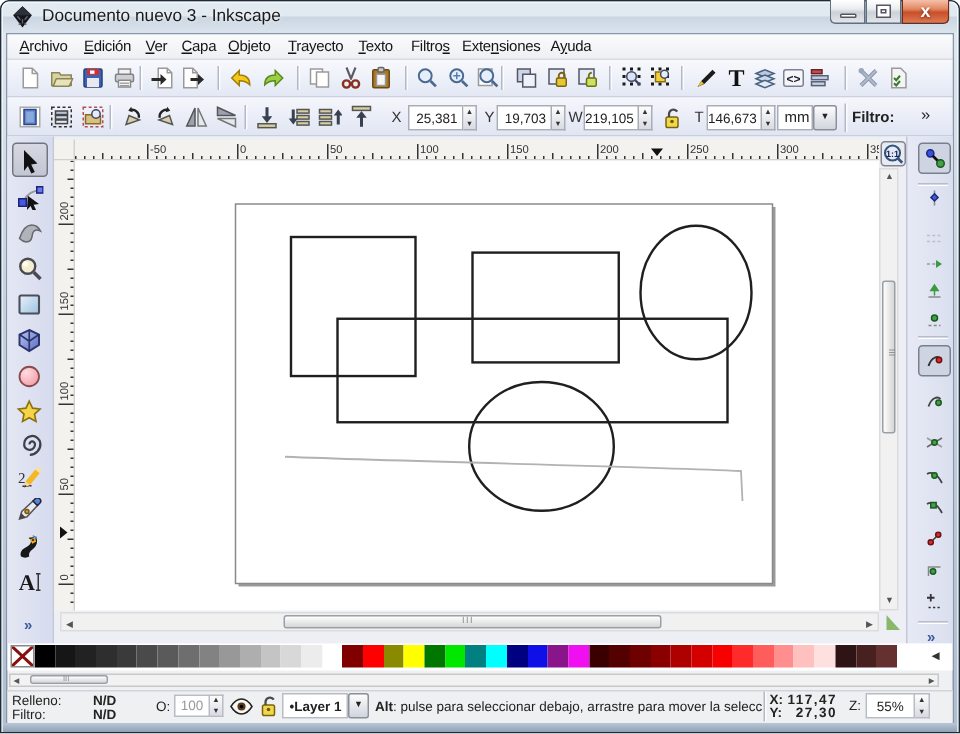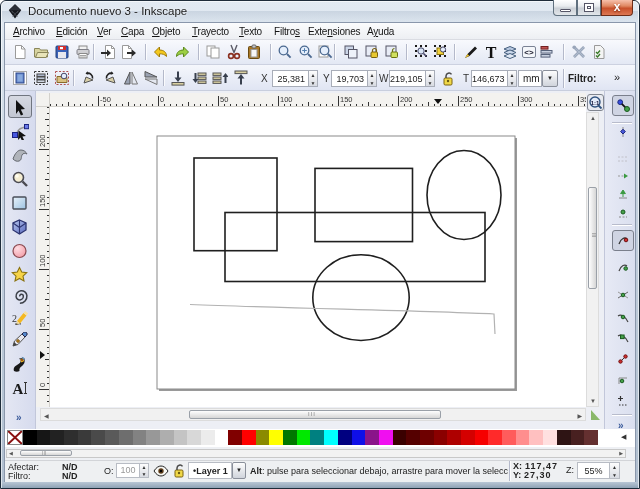--- a/index.html
+++ b/index.html
@@ -801,21 +801,21 @@
   </div>
 <div style="position:absolute;left:621px;top:433px;font-size:7px;color:#333">◀</div>
 <div style="position:absolute;left:6px;top:449px;width:620px;height:9px;background:#f2f2f2;border:1px solid #c8c8c8">
     <div style="position:absolute;left:2px;top:0px;font-size:5px;color:#555">◀</div>
     <div style="position:absolute;left:13px;top:0px;width:52px;height:6px;background:linear-gradient(180deg,#fefefe,#d6d6d6);border:1px solid #9aa0a8;border-radius:2px">
       <div style="position:absolute;left:21px;top:-1px;font-size:5px;color:#888">III</div>
     </div>
     <div style="position:absolute;right:2px;top:0px;font-size:5px;color:#555">▶</div>
   </div>
 <div style="position:absolute;left:5px;top:460px;width:630px;height:22px;background:#eef0f2;border-top:1px solid #d2d4d8"></div>
-<div style="position:absolute;left:8px;top:462px;font-size:9px;color:#222">Afectar:</div>
+<div style="position:absolute;left:8px;top:462px;font-size:9px;color:#222">Relleno:</div>
 <div style="position:absolute;left:8px;top:471px;font-size:9px;color:#222">Filtro:</div>
 <div style="position:absolute;left:62px;top:462px;font-weight:bold;font-size:9px;color:#222">N/D</div>
 <div style="position:absolute;left:62px;top:471px;font-weight:bold;font-size:9px;color:#222">N/D</div>
 <div style="position:absolute;left:104px;top:466px;font-size:9px;color:#222">O:</div>
 <div style="position:absolute;left:116px;top:463px;width:24px;height:15px;background:#fff;border:1px solid #b8bcc4;font-size:9px;color:#999;text-align:center;padding-top:1px">100</div>
 <div style="position:absolute;left:140px;top:463px;width:9px;height:15px;border:1px solid #b8bcc4;border-left:none;background:linear-gradient(180deg,#fdfdfd,#d8dbe2)">
     <div style="font-size:5px;color:#333;text-align:center;line-height:7px">▲</div>
     <div style="font-size:5px;color:#333;text-align:center;line-height:7px">▼</div>
   </div>
 <div style="position:absolute;left:153px;top:465px">
@@ -832,19 +832,19 @@
       <circle cx="7" cy="10" r="1.2" fill="#6a5a10"></circle>
     </svg>
   </div>
 <div style="position:absolute;left:188px;top:462px;width:44px;height:17px;background:#fff;border:1px solid #b8bcc4;font-size:9px;font-weight:bold;color:#222;padding:3px 0 0 4px">•Layer 1</div>
 <div style="position:absolute;left:232px;top:462px;width:14px;height:17px;border:1px solid #8a8f9a;background:linear-gradient(180deg,#fdfdfd,#d0d4dc);font-size:6px;color:#222;text-align:center;line-height:15px;border-radius:2px">▼</div>
 <div style="position:absolute;left:250px;top:466px;font-size:9px;color:#222;white-space:nowrap;width:258px;overflow:hidden"><b>Alt</b>: pulse para seleccionar debajo, arrastre para mover la selecci</div>
 <div style="position:absolute;left:509px;top:461px;width:1px;height:20px;background:#b4b9ca;box-shadow:1px 0 0 rgba(255,255,255,.8)"></div>
 <div style="position:absolute;left:513px;top:461px;font-size:9px;font-weight:bold;color:#222">X:</div>
 <div style="position:absolute;left:513px;top:470px;font-size:9px;font-weight:bold;color:#222">Y:</div>
 <div style="position:absolute;left:524px;top:461px;width:34px;text-align:right;font-size:9px;font-weight:bold;color:#222;letter-spacing:1px">117,47</div>
-<div style="position:absolute;left:524px;top:470px;width:34px;text-align:left;font-size:9px;font-weight:bold;color:#222;letter-spacing:1px">27,30</div>
+<div style="position:absolute;left:524px;top:470px;width:34px;text-align:right;font-size:9px;font-weight:bold;color:#222;letter-spacing:1px">27,30</div>
 <div style="position:absolute;left:566px;top:465px;font-size:9px;color:#222">Z:</div>
 <div style="position:absolute;left:577px;top:462px;width:33px;height:17px;background:#fff;border:1px solid #b8bcc4;font-size:9px;color:#222;text-align:center;padding-top:3px">55%</div>
 <div style="position:absolute;left:610px;top:462px;width:10px;height:17px;border:1px solid #b8bcc4;border-left:none;background:linear-gradient(180deg,#fdfdfd,#d8dbe2)">
     <div style="font-size:5px;color:#333;text-align:center;line-height:8px">▲</div>
     <div style="font-size:5px;color:#333;text-align:center;line-height:8px">▼</div>
   </div>
 <div style="position:absolute;left:2px;top:482px;width:636px;height:6px;background:linear-gradient(180deg,#b9c6d5,#8fa2b5)"></div>
 </body></html>

